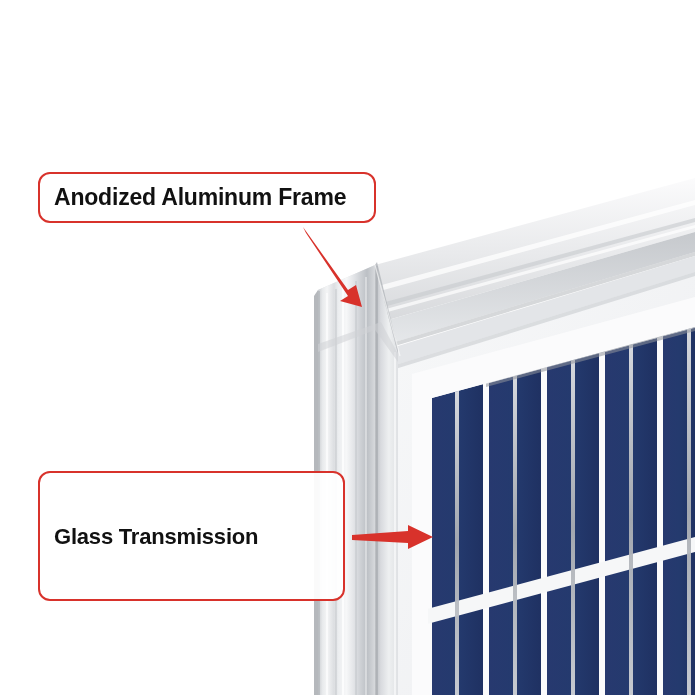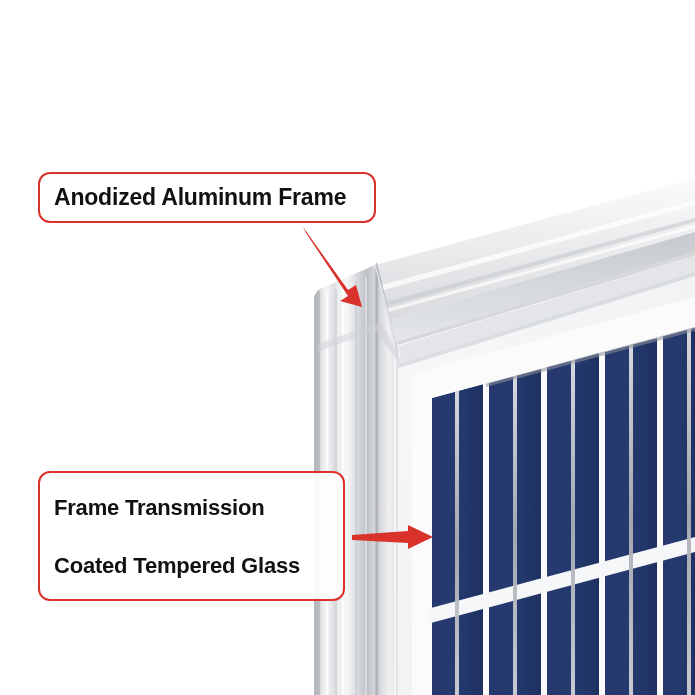--- a/index.html
+++ b/index.html
@@ -201,17 +201,16 @@
         <path d="M 352,535 L 408,531 L 408,525 L 433,537 L 408,549 L 408,543 L 352,540 Z" fill="#d8322b"></path>
       </g>
     </g>
   </svg>
 
   <div class="callout" id="callout-frame">
     <div class="line">Anodized Aluminum Frame</div>
   </div>
 
   <div class="callout" id="callout-glass">
-    <div class="line">Frame Transmission</div>
-    <div class="line">Coated Tempered Glass</div>
+    <div class="line">Glass Transmission</div>
   </div>
 
 </div>
 
 </body></html>

